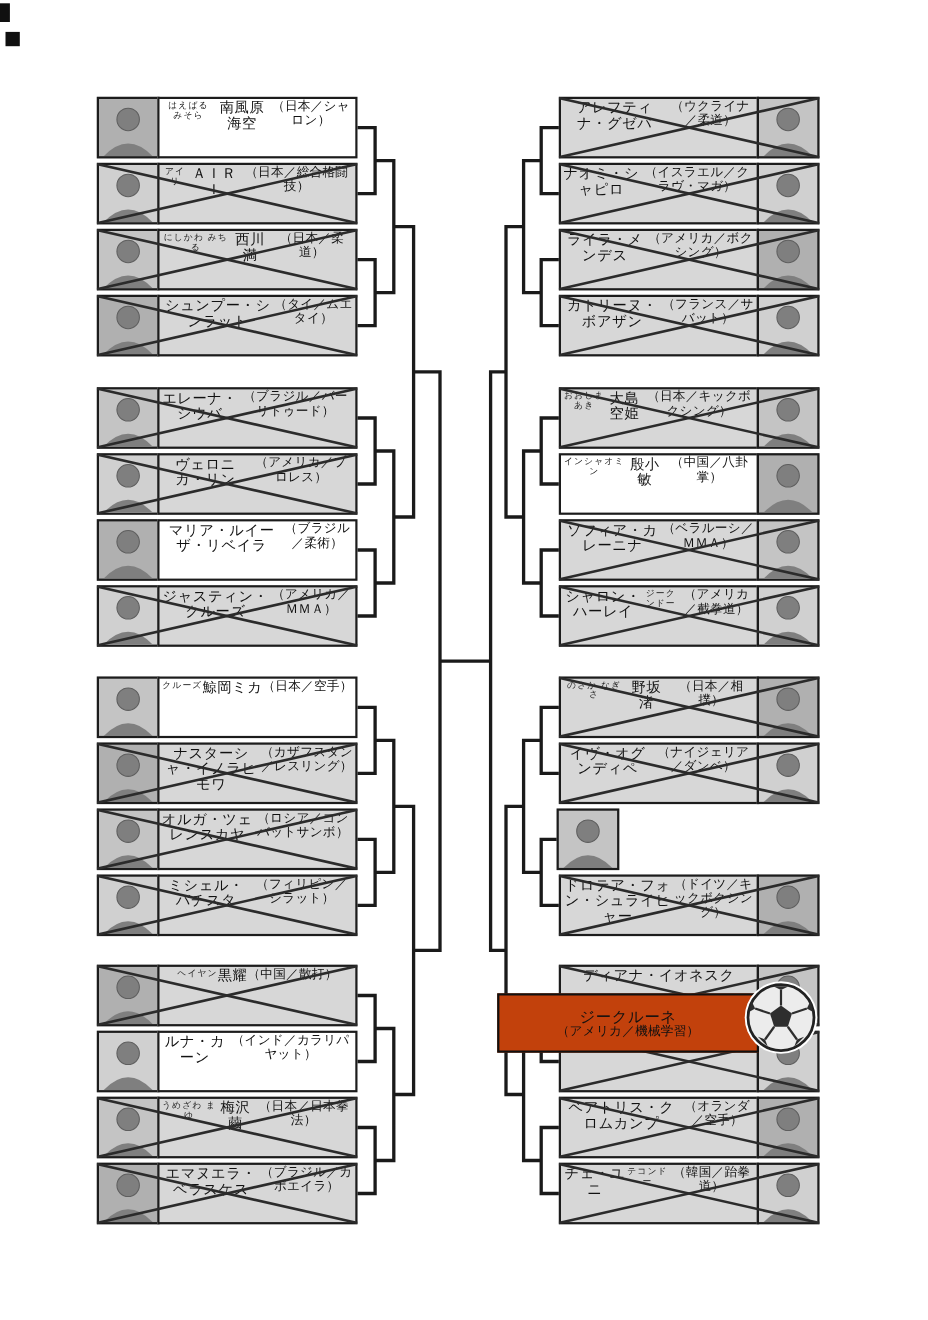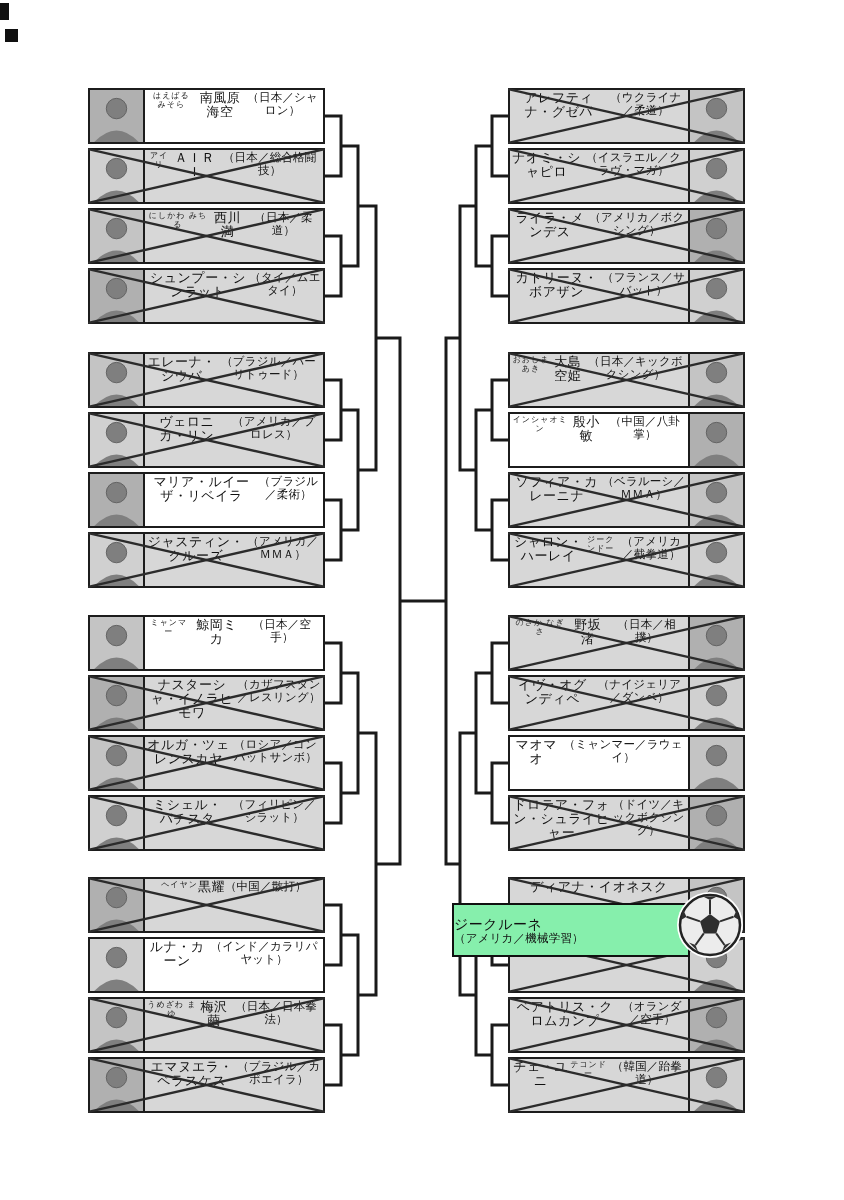--- a/index.html
+++ b/index.html
@@ -19,21 +19,21 @@
   .entry.right .portrait{margin-left:-2px}
   .entry.eliminated .box{background:#d7d7d7}
   .furigana,.origin-furigana{font-size:8px;line-height:9px;letter-spacing:1px;color:#222}
   .furigana:empty,.origin-furigana:empty{display:none}
   .name{font-size:13px;line-height:14px;font-weight:400;letter-spacing:.5px}
   .origin{font-size:11.5px;line-height:13px;letter-spacing:.2px}
   .origin:empty{display:none}
   .cross{position:absolute;inset:0;width:100%;height:100%;display:none;pointer-events:none;z-index:2}
   .entry.eliminated .cross{display:block}
   .cross line{stroke:#2b2b2b;stroke-width:2.4;vector-effect:non-scaling-stroke}
-  .overlay-box{position:absolute;left:452px;top:903px;width:238px;height:54px;background:#86efac;border:2.5px solid #111;z-index:3;display:flex;flex-direction:column;justify-content:center;text-align:left}
+  .overlay-box{position:absolute;left:452px;top:903px;width:238px;height:54px;background:#c2410c;border:2.5px solid #111;z-index:3;display:flex;flex-direction:column;justify-content:center;text-align:center}
   .overlay-box .name{font-size:14px;line-height:16px}
   .ball{position:absolute;left:676px;top:891px;width:68px;height:68px;z-index:4}
   .mark1{position:absolute;left:0;top:3px;width:9px;height:17px;background:#101010;z-index:5}
   .mark2{position:absolute;left:5px;top:29px;width:13px;height:13px;background:#101010;z-index:5}
 </style>
 </head>
 <body>
 
 <svg width="0" height="0" style="position:absolute">
   <symbol id="face" viewBox="0 0 56 56">
@@ -201,21 +201,21 @@
       </svg>
   </div>
 
   <div class="entry left" style="top:615px">
     <div class="portrait">
         <svg class="face-svg" viewBox="0 0 56 56">
           <use href="#face"></use>
         </svg>
       </div>
     <div class="box">
-      <div class="furigana">ミャンマー</div>
+      <div class="furigana">クルーズ</div>
       <div class="name">鯨岡ミカ</div>
       <div class="origin">（日本／空手）</div>
     </div>
 
   </div>
 
   <div class="entry left eliminated" style="top:675px">
     <div class="portrait">
         <svg class="face-svg" viewBox="0 0 56 56">
           <use href="#face"></use>
@@ -493,25 +493,20 @@
           <use href="#face"></use>
         </svg>
       </div>
     <svg class="cross" viewBox="0 0 100 100" preserveAspectRatio="none">
         <line x1="0" y1="2" x2="100" y2="98"></line>
         <line x1="0" y1="98" x2="100" y2="2"></line>
       </svg>
   </div>
 
   <div class="entry right" style="top:735px">
-    <div class="box">
-
-      <div class="name">マオマオ</div>
-      <div class="origin">（ミャンマー／ラウェイ）</div>
-    </div>
     <div class="portrait">
         <svg class="face-svg" viewBox="0 0 56 56">
           <use href="#face"></use>
         </svg>
       </div>
 
   </div>
 
   <div class="entry right eliminated" style="top:795px">
     <div class="box">

